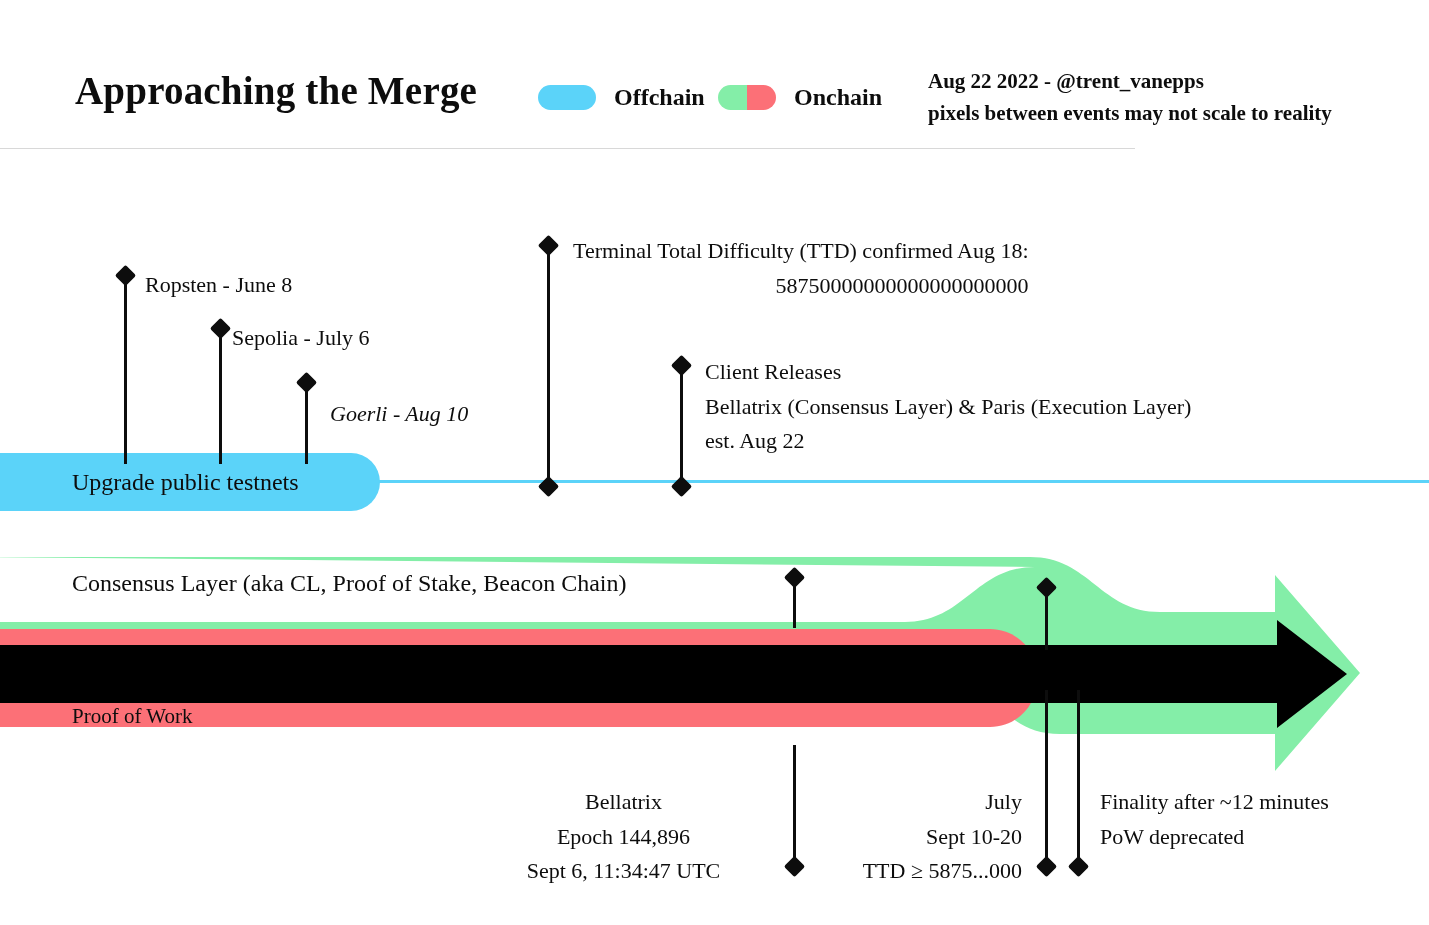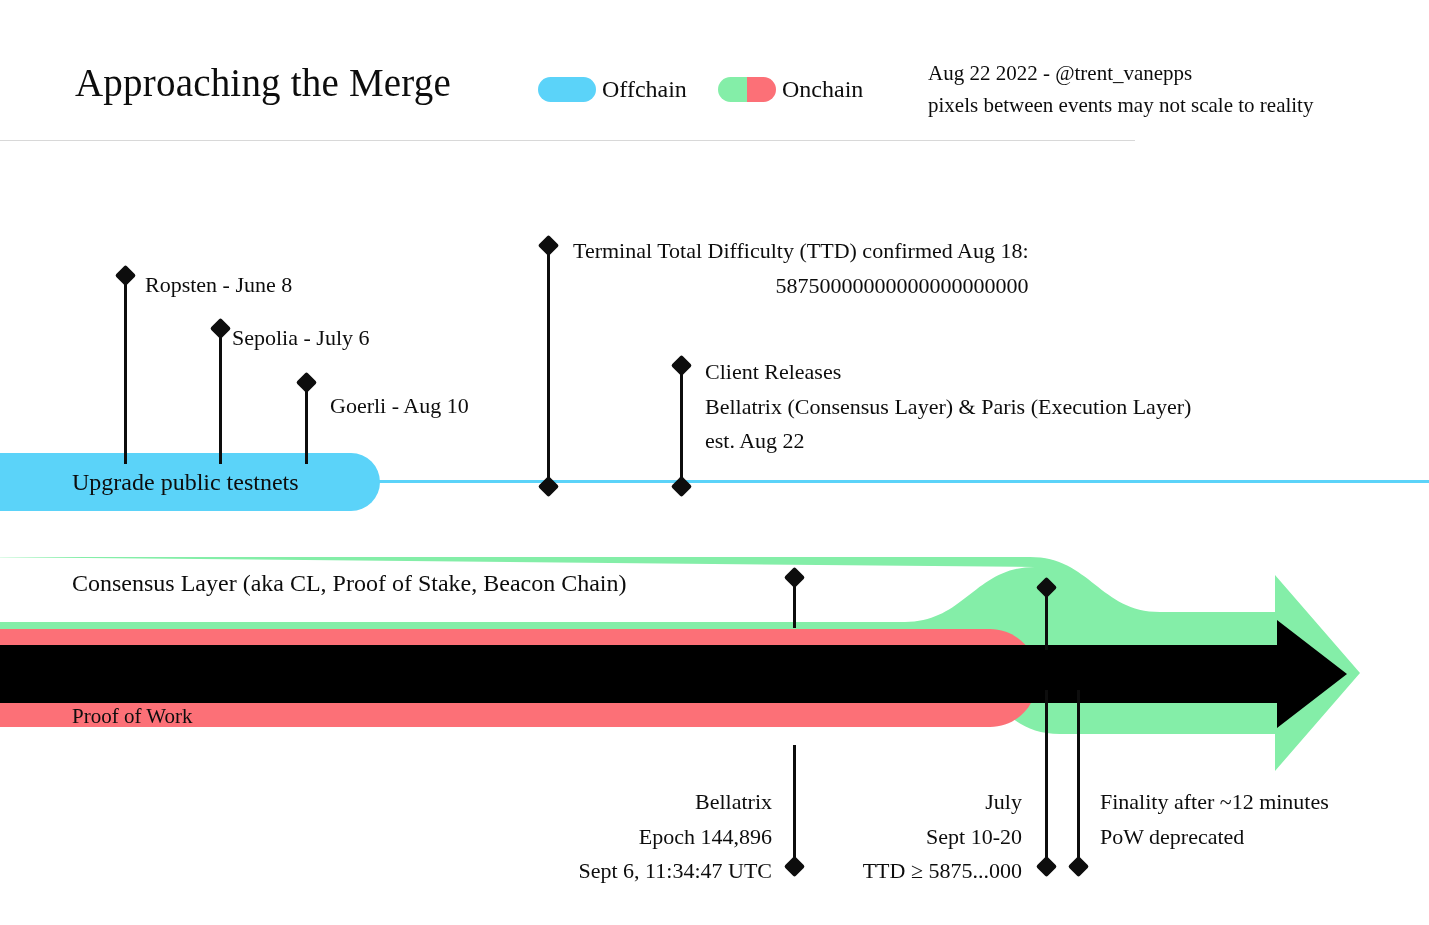--- a/index.html
+++ b/index.html
@@ -15,24 +15,25 @@
     position: relative;
     width: 1429px;
     height: 925px;
     overflow: hidden;
     background: #ffffff;
   }
 
   
   #header {
     position: absolute;
-    left: 0; top: 8px;
+    left: 0; top: 16px;
     width: 1135px; height: 133px;
     border-bottom: 1.5px solid #d8d8d8;
     box-sizing: border-box;
+    font-weight: bold;
   }
   #page-title {
     position: absolute;
     left: 75px; top: 52px;
     font-size: 39px;
     letter-spacing: 0.2px;
     white-space: nowrap;
   }
 
   .legend-group { position: absolute; display: flex; align-items: center; }
@@ -41,21 +42,21 @@
 
   .legend-pill {
     width: 58px; height: 25px;
     border-radius: 13px;
     overflow: hidden;
     display: flex;
     flex-shrink: 0;
   }
   .legend-pill .half { width: 50%; height: 100%; }
   .legend-label {
-    margin-left: 6px;
+    margin-left: 18px;
     font-size: 24px;
     white-space: nowrap;
   }
 
   #credit {
     position: absolute;
     left: 928px; top: 50px;
     font-size: 21px;
     line-height: 1.52;
     white-space: nowrap;
@@ -217,21 +218,21 @@
   <div class="marker above" style="left:213px; top:321px;">
     <div class="stem" style="height:143px; left:6px;"></div>
     <div class="diamond" style="left:0; top:0;"></div>
   </div>
   <div class="anno" style="left:232px; top:321px;">Sepolia - July 6</div>
 
   <div class="marker above" style="left:299px; top:375px;">
     <div class="stem" style="height:89px; left:6px;"></div>
     <div class="diamond" style="left:0; top:0;"></div>
   </div>
-  <div class="anno" style="left:330px; top:389px;">Goerli - Aug 10</div>
+  <div class="anno" style="left:330px; top:397px;font-style:italic;">Goerli - Aug 10</div>
 
   <div class="marker above" style="left:541px; top:238px;">
     <div class="stem" style="height:248px; left:6px;"></div>
     <div class="diamond" style="left:0; top:0;"></div>
     <div class="diamond" style="left:0; top:241px;"></div>
   </div>
   <div class="anno" style="left:573px; top:234px;text-align:right;">
     <div>Terminal Total Difficulty (TTD) confirmed Aug 18:</div>
     <div>58750000000000000000000</div>
   </div>
@@ -252,21 +253,21 @@
 
   <div class="marker above" style="left:787px; top:570px;">
     <div class="stem" style="height:58px; left:6px;"></div>
     <div class="diamond" style="left:0; top:0;"></div>
   </div>
 
   <div class="marker above" style="left:787px; top:745px;">
     <div class="stem" style="height:122px; left:6px;"></div>
     <div class="diamond" style="left:0; top:114px;"></div>
   </div>
-  <div class="anno right" style="left:475px; top:785px; width:297px;">
+  <div class="anno right" style="left:475px; top:785px; width:297px;text-align:center;">
     <div>Bellatrix</div>
     <div>Epoch 144,896</div>
     <div>Sept 6, 11:34:47 UTC</div>
   </div>
 
   <div class="marker above" style="left:1039px; top:580px;">
     <div class="stem" style="height:70px; left:6px;"></div>
     <div class="diamond" style="left:0; top:0;"></div>
   </div>
 

